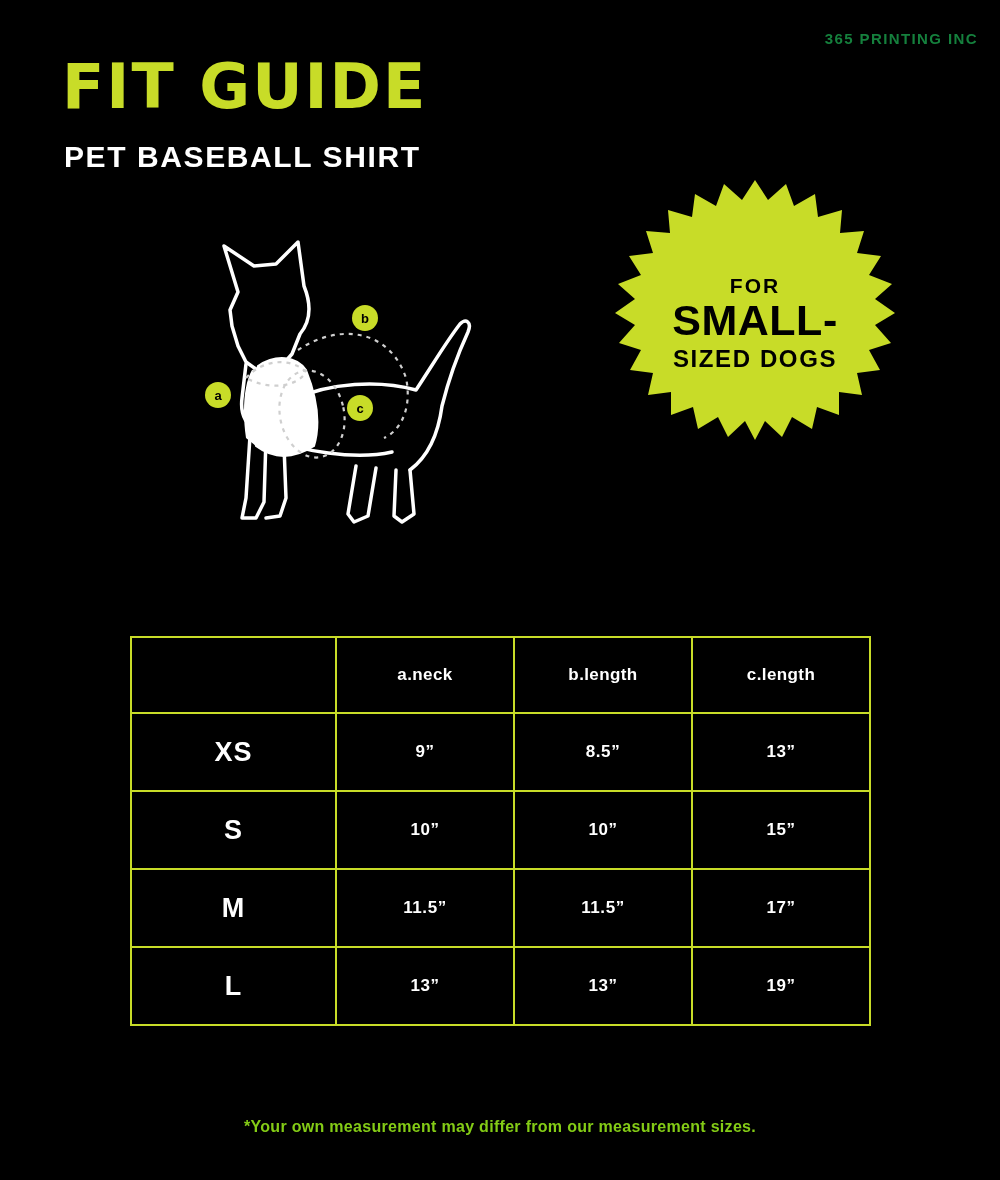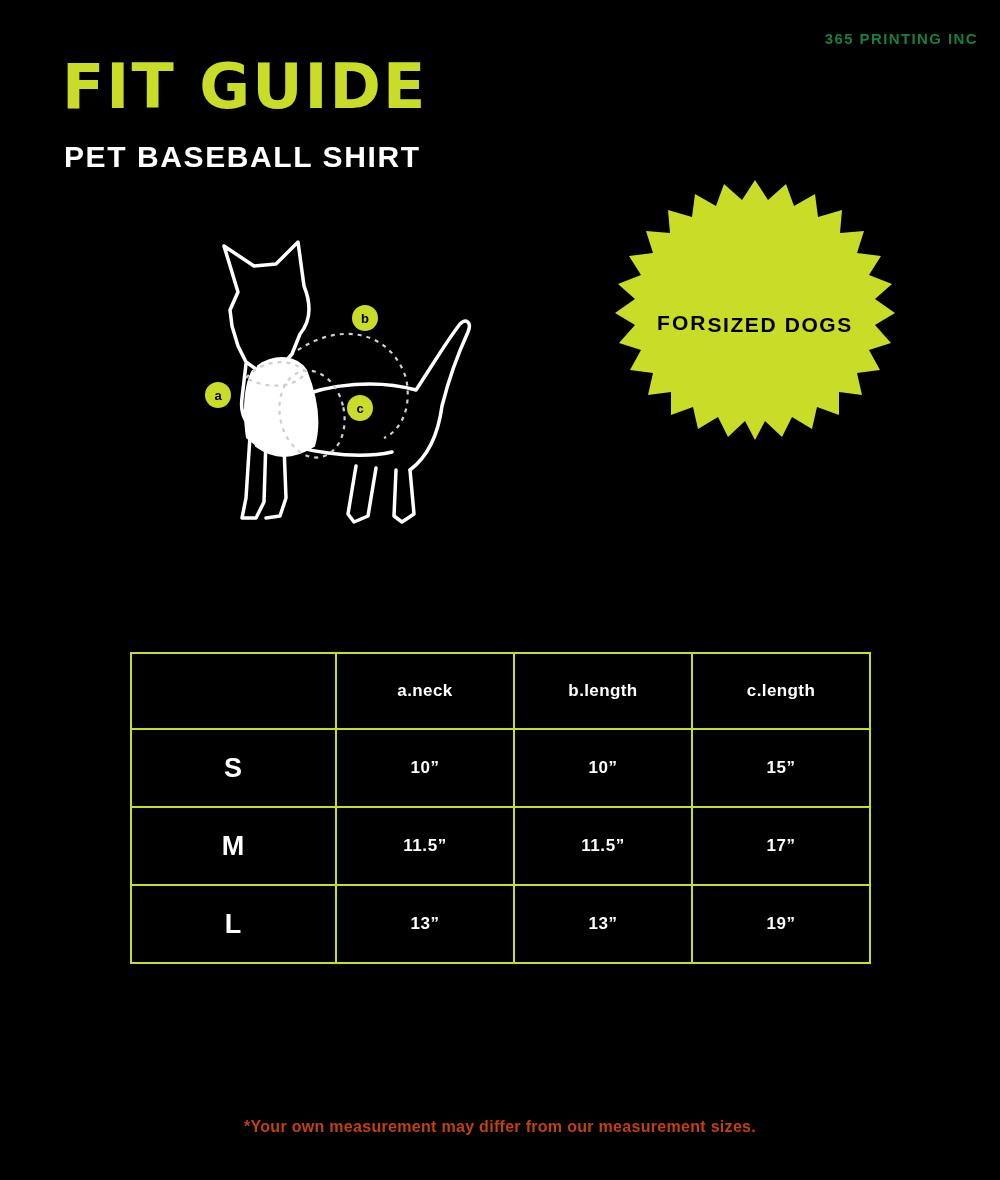--- a/index.html
+++ b/index.html
@@ -64,50 +64,50 @@
     width: 310px;
     height: 290px;
   }
   .badge-text {
     position: absolute;
     left: 0;
     top: 0;
     width: 310px;
     height: 290px;
     display: flex;
-    flex-direction: row;
+    flex-direction: column;
     align-items: center;
     justify-content: center;
     color: #000000;
     text-align: center;
     pointer-events: none;
   }
   .badge-for {
     font-size: 21px;
     font-weight: bold;
     letter-spacing: 2px;
     margin-bottom: 1px;
   }
   .badge-main {
     font-size: 43px;
     font-weight: bold;
     line-height: 42px;
     letter-spacing: 0.5px;
   }
   .badge-sub {
-    font-size: 21px;
+    font-size: 24px;
     font-weight: bold;
     letter-spacing: 1.6px;
     margin-top: 4px;
   }
 
   table.size-table {
     position: absolute;
     left: 130px;
-    top: 652px;
+    top: 636px;
     width: 740px;
     border-collapse: collapse;
     table-layout: fixed;
     border-radius: 11px;
   }
   table.size-table td, table.size-table th {
     border: 2px solid #c8dc28;
     text-align: center;
     color: #ffffff;
     font-weight: bold;
@@ -131,21 +131,21 @@
 
   .footnote {
     position: absolute;
     left: 0;
     right: 0;
     top: 1118px;
     text-align: center;
     font-size: 16px;
     font-weight: bold;
     letter-spacing: 0.3px;
-    color: #c2410c;
+    color: #84cc16;
   }
 
   .label-dot {
     fill: #c8dc28;
   }
   .label-letter {
     font-family: "Liberation Sans", sans-serif;
     font-size: 13px;
     font-weight: bold;
     fill: #000000;
@@ -210,20 +210,21 @@
     </g>
   </svg>
 </div>
 
 <div class="badge">
   <svg width="310" height="290" viewBox="0 0 310 290" xmlns="http://www.w3.org/2000/svg">
     <polygon fill="#c8dc28" points="155,2 168,22 186,6 194,28 215,16 218,39 242,32 240,55 264,53 257,75 281,78 269,97 292,106 275,121 295,135 275,147 291,165 269,172 280,192 257,195 262,217 239,214 239,237 217,229 212,251 192,239 182,259 165,243 155,262 145,243 128,259 118,239 98,251 93,229 71,237 71,214 48,217 53,195 30,192 41,172 19,165 35,147 15,135 35,121 18,106 41,97 29,78 53,75 46,53 70,55 68,32 92,39 95,16 116,28 124,6 142,22"></polygon>
   </svg>
   <div class="badge-text">
     <div class="badge-for">FOR</div>
+    <div class="badge-main">SMALL-</div>
     <div class="badge-sub">SIZED DOGS</div>
   </div>
 </div>
 
 <table class="size-table">
   <colgroup>
     <col class="col-size">
       <col class="col-m">
       <col class="col-m">
       <col class="col-m">
@@ -231,20 +232,26 @@
   <thead>
     <tr>
       <th></th>
       <th>a.neck</th>
       <th>b.length</th>
       <th>c.length</th>
     </tr>
   </thead>
   <tbody>
     <tr>
+      <td class="size-label">XS</td>
+      <td>9”</td>
+      <td>8.5”</td>
+      <td>13”</td>
+    </tr>
+    <tr>
       <td class="size-label">S</td>
       <td>10”</td>
       <td>10”</td>
       <td>15”</td>
     </tr>
     <tr>
       <td class="size-label">M</td>
       <td>11.5”</td>
       <td>11.5”</td>
       <td>17”</td>

